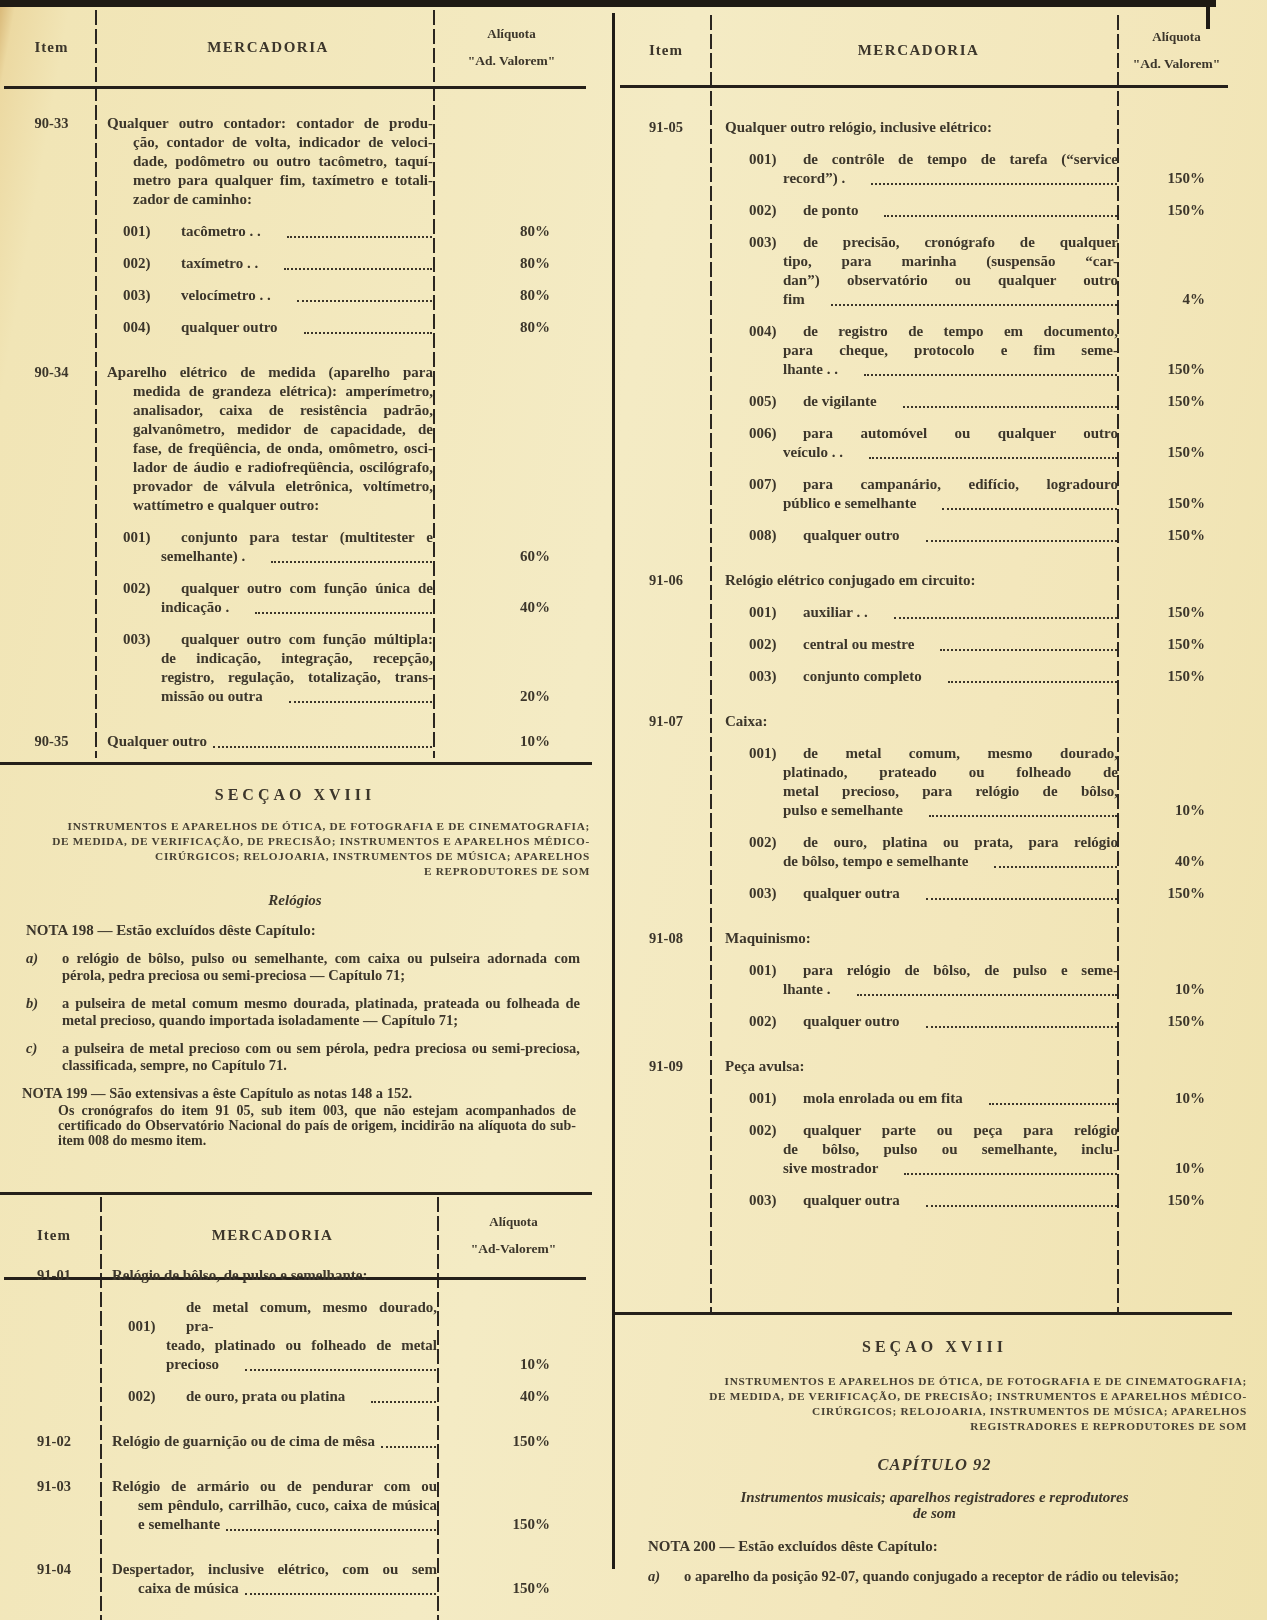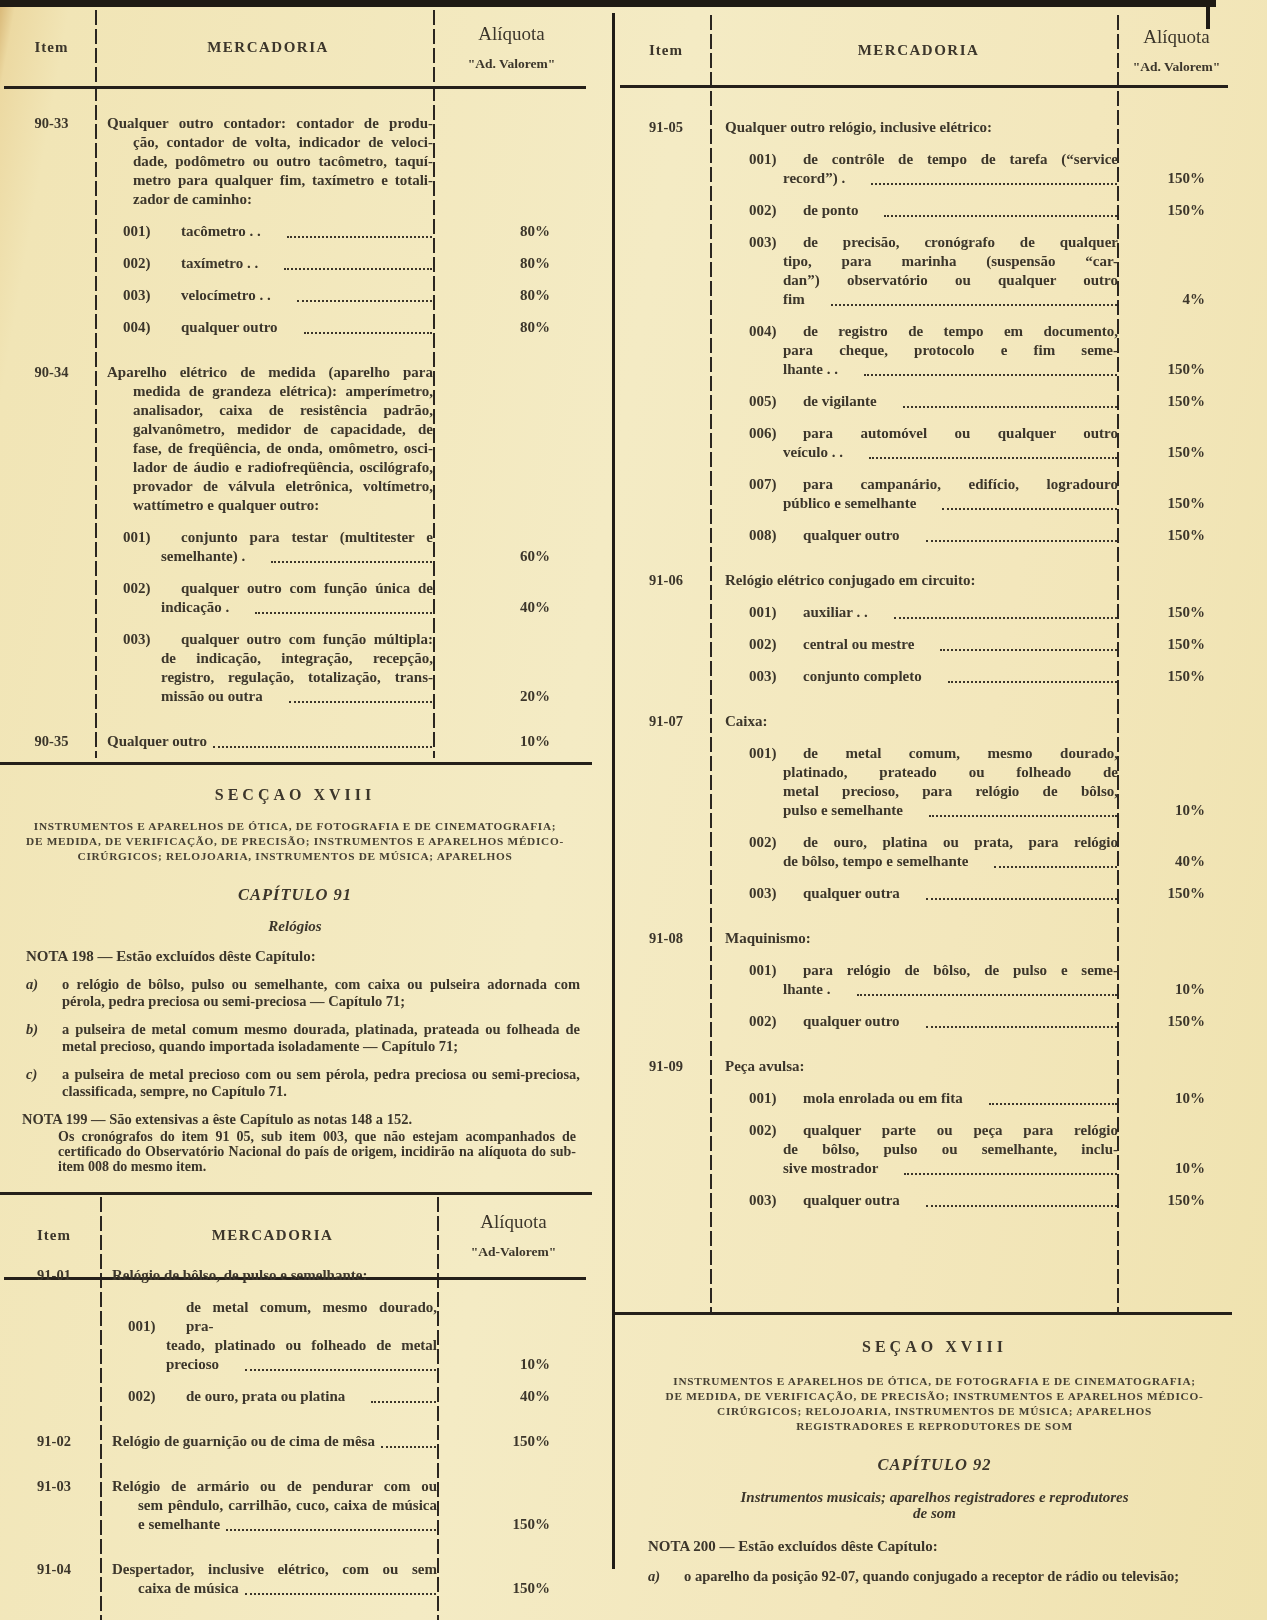--- a/index.html
+++ b/index.html
@@ -16,21 +16,21 @@
   .vsolid{position:absolute;width:3px;background:#201c16;}
   
   .thead{position:absolute;display:grid;}
   .t1{--c1:95px;--c2:338px;}
   .t2{--c1:100px;--c2:337px;}
   .t3{--c1:98px;--c2:407px;}
   .thead{grid-template-columns:var(--c1) var(--c2) 1fr;align-items:center;}
   .hcell{display:flex;flex-direction:column;justify-content:center;align-items:center;height:100%;}
   .hItem{font-weight:bold;font-size:15px;letter-spacing:1px;}
   .hMerc{font-weight:bold;font-size:15px;letter-spacing:1.5px;}
-  .hAl1{font-weight:normal;font-size:19px;}
+  .hAl1{font-weight:bold;font-size:13px;}
   .hAl2{font-weight:bold;font-size:13.5px;margin-top:11px;}
   .tbody{position:absolute;}
   .trow{display:grid;grid-template-columns:var(--c1) var(--c2) 1fr;margin-top:26px;}
   .subrow{margin-top:13px;}
   .c-item{text-align:center;font-weight:bold;font-size:14.5px;line-height:19px;}
   .c-merc{padding:0 4px 0 8px;font-weight:bold;font-size:15px;line-height:19px;}
   .t3 .c-merc{padding-left:10px;}
   .c-rate{align-self:end;text-align:right;font-weight:bold;font-size:15px;line-height:19px;padding-right:36px;}
   .t3 .c-rate{padding-right:26px;}
   .tline.cont{padding-left:26px;}
@@ -44,21 +44,21 @@
   .sline{display:flex;align-items:flex-end;gap:20px;}
   .sline .txt.grow{flex:1;text-align:justify;text-align-last:justify;}
   .sline.cont{display:block;margin-left:38px;}
   .t3 .sline.cont{margin-left:34px;}
   .sline.cont.flexline{display:flex;margin-left:38px;}
   .t3 .sline.cont.flexline{margin-left:34px;}
   
   .secblock{position:absolute;}
   .sec-h{text-align:center;font-weight:bold;font-size:16px;letter-spacing:4px;margin-top:16px;}
   .caps{margin-top:15px;}
-  .caps-line{text-align:center;font-weight:bold;font-size:11.3px;letter-spacing:0.7px;line-height:15px;color:#464033;}
+  .caps-line{text-align:right;font-weight:bold;font-size:11.3px;letter-spacing:0.7px;line-height:15px;color:#464033;}
   .chap-h{text-align:center;font-weight:bold;font-style:italic;font-size:16.5px;letter-spacing:1px;margin-top:21px;}
   .chap-sub{text-align:center;font-weight:bold;font-style:italic;font-size:15px;margin-top:13px;line-height:16px;}
   .note-title{font-weight:bold;font-size:15px;margin:14px 0 0 26px;}
   .note-item{display:flex;margin:11px 0 0 22px;font-weight:bold;font-size:14.5px;line-height:17px;}
   .note-letter{flex:0 0 36px;font-style:italic;padding-left:4px;}
   .note-text{flex:1;text-align:justify;padding-right:10px;}
   .n199-l1{font-weight:bold;font-size:14.5px;margin:11px 0 0 22px;}
   .n199-p{font-weight:bold;font-size:14px;line-height:15px;margin:1px 14px 0 58px;text-align:justify;}
 </style>
 </head>
@@ -235,22 +235,22 @@
         <div class="c-rate">10%</div>
       </div>
     </div>
 
   <div class="secblock" style="left:0px;top:770px;width:590px;">
     <div class="sec-h">SECÇAO XVIII</div>
     <div class="caps">
       <div class="caps-line">INSTRUMENTOS E APARELHOS DE ÓTICA, DE FOTOGRAFIA E DE CINEMATOGRAFIA;</div>
       <div class="caps-line">DE MEDIDA, DE VERIFICAÇÃO, DE PRECISÃO; INSTRUMENTOS E APARELHOS MÉDICO-</div>
       <div class="caps-line">CIRÚRGICOS; RELOJOARIA, INSTRUMENTOS DE MÚSICA; APARELHOS</div>
-    </div>
-    <div class="chap-h">CAPÍTULO 91</div>
+      <div class="caps-line">E REPRODUTORES DE SOM</div>
+    </div>
     <div class="chap-sub">Relógios</div>
     <div class="note-title">NOTA 198 — Estão excluídos dêste Capítulo:</div>
     <div class="note-item">
       <span class="note-letter">a)</span>
       <span class="note-text">o relógio de bôlso, pulso ou semelhante, com caixa ou pulseira adornada com pérola, pedra preciosa ou semi-preciosa — Capítulo 71;</span>
     </div>
     <div class="note-item">
       <span class="note-letter">b)</span>
       <span class="note-text">a pulseira de metal comum mesmo dourada, platinada, prateada ou folheada de metal precioso, quando importada isoladamente — Capítulo 71;</span>
     </div>

